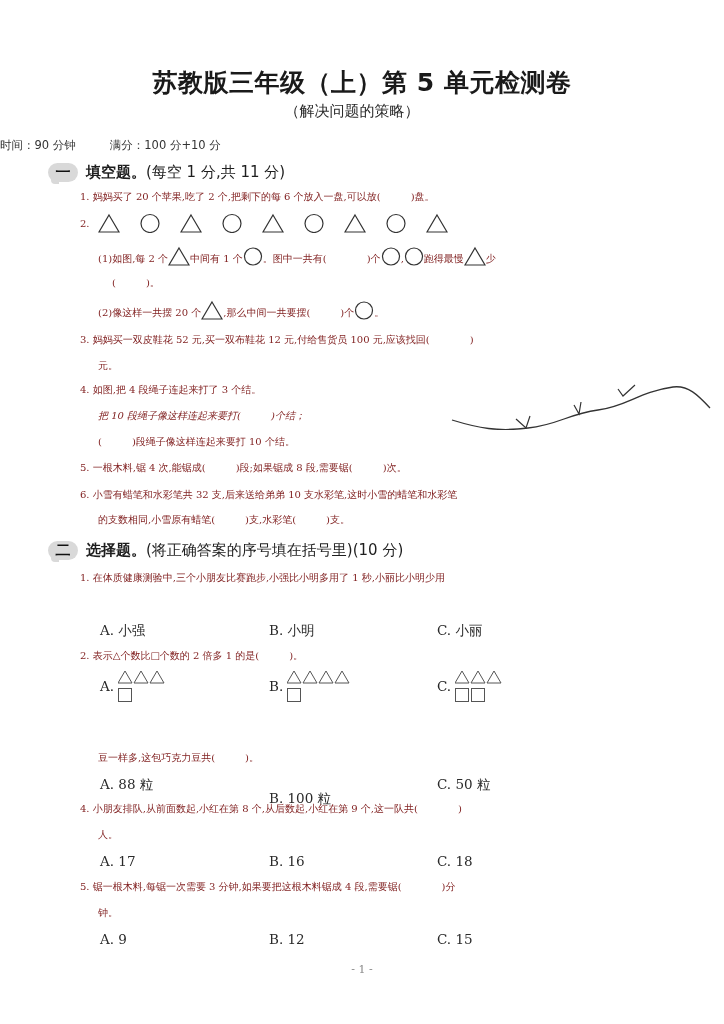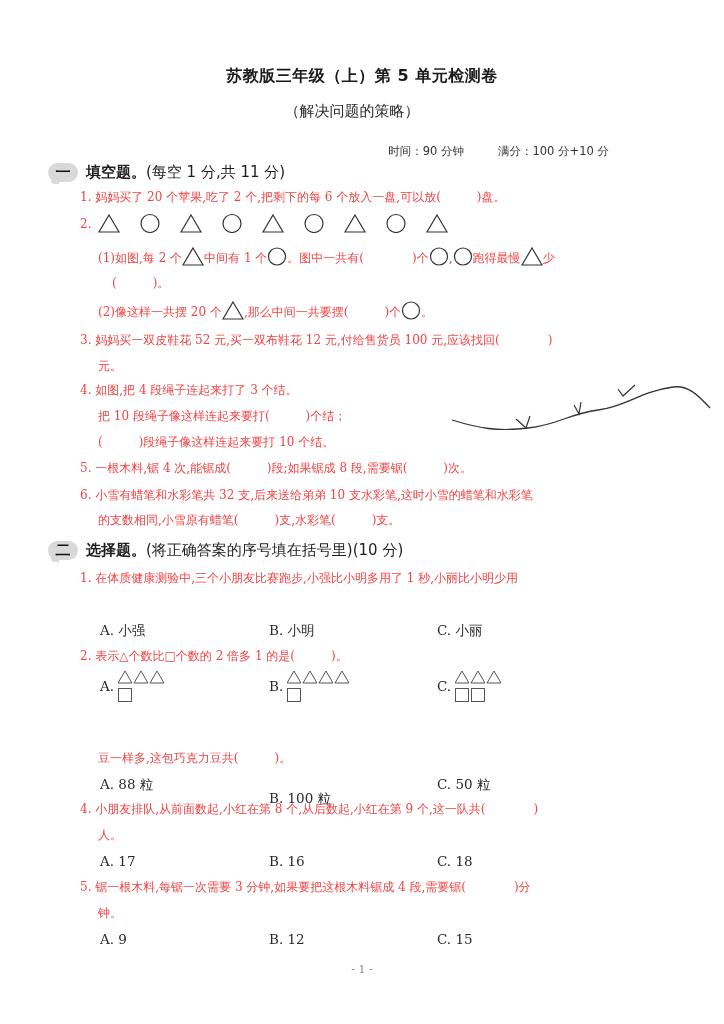--- a/index.html
+++ b/index.html
@@ -6,29 +6,29 @@
   body {
     width: 724px; height: 1024px; position: relative; overflow: hidden;
     font-family: "DejaVu Serif", "Liberation Serif", serif;
     color: #262626;
   }
   .page { position: absolute; left: 0; top: 0; width: 724px; height: 1024px; }
 
   .title {
     position: absolute; left: 0; width: 724px; top: 66px; text-align: center;
     font-family: "DejaVu Sans", "Liberation Sans", sans-serif;
-    font-weight: bold; font-size: 16px; color: #1a1a1a; letter-spacing: 0.5px;
+    font-weight: bold; font-size: 25px; color: #1a1a1a; letter-spacing: 0.5px;
   }
   .subtitle {
     position: absolute; left: 0; width: 704px; top: 102px; text-align: center;
     font-family: "DejaVu Sans", "Liberation Sans", sans-serif;
     font-size: 15px; color: #2a2a2a;
   }
   .meta {
-    position: absolute; left: 0; width: 609px; top: 144px; text-align: right;
+    position: absolute; left: 0; width: 609px; top: 138px; text-align: left;
     font-family: "DejaVu Sans", "Liberation Sans", sans-serif;
     font-size: 11.5px; color: #333;
   }
   .meta span + span { margin-left: 34px; }
 
   .section-head {
     position: absolute; left: 48px; height: 22px; display: flex; align-items: center;
     font-family: "DejaVu Sans", "Liberation Sans", sans-serif;
     font-size: 15px; font-weight: bold; color: #1e1e1e;
   }
@@ -38,22 +38,22 @@
     margin-right: 8px; position: relative;
     font-size: 15px; font-weight: bold; color: #111;
   }
   .badge::after {
     content: ""; position: absolute; left: 3px; bottom: -2px;
     width: 8px; height: 4px; background: #d9d9d9; border-radius: 0 0 0 6px;
   }
   .section-head .note { font-weight: normal; }
 
   .line {
-    position: absolute; font-size: 12px; line-height: 18px; white-space: nowrap;
-    color: #ef4444;
+    position: absolute; font-size: 10px; line-height: 18px; white-space: nowrap;
+    color: #7f1d1d;
   }
   .shape-row { position: absolute; left: 98px; top: 213px; display: flex; gap: 0; }
   .shape-row .shape { width: 41px; height: 22px; display: flex; justify-content: flex-start; }
 
   .inline-shape { display: inline-block; vertical-align: -4px; }
 
   .opt { position: absolute; font-size: 13.5px; line-height: 18px; white-space: nowrap; color:#2a2a2a; }
 
   .shape-opt { position: absolute; display: flex; align-items: center; }
   .shape-opt .lbl { font-size: 13.5px; margin-right: 4px; }
@@ -152,21 +152,21 @@
         <polygon points="11,2 21,19 1,19" fill="none" stroke="#333" stroke-width="1.2"></polygon>
       </svg><span>,那么中间一共要摆(　　　)个</span><svg class="inline-shape" width="20" height="20">
         <circle cx="10" cy="10.5" r="8.5" fill="none" stroke="#333" stroke-width="1.2"></circle>
       </svg><span>。</span>
   </div>
 
   <div class="line" style="left:80px; top:331px;">3. 妈妈买一双皮鞋花 52 元,买一双布鞋花 12 元,付给售货员 100 元,应该找回(　　　　)</div>
   <div class="line" style="left:98px; top:357px;">元。</div>
 
   <div class="line" style="left:80px; top:381px;">4. 如图,把 4 段绳子连起来打了 3 个结。</div>
-  <div class="line" style="left:98px; top:407px;">把 10 段绳子像这样连起来要打(　　　)个结；</div>
+  <div class="line" style="left:98px; top:407px;font-style:italic;">把 10 段绳子像这样连起来要打(　　　)个结；</div>
   <div class="line" style="left:98px; top:433px;">(　　　)段绳子像这样连起来要打 10 个结。</div>
 
   <svg style="position:absolute; left:448px; top:370px;" width="270" height="60" viewBox="0 0 270 60">
     <path d="M4,50 C30,58 50,62 80,58 C110,55 120,44 150,40 C180,36 190,22 225,17 C240,15 250,25 262,38" fill="none" stroke="#333" stroke-width="1.3"></path>
     <path d="M68,49 L78,58 L82,46" fill="none" stroke="#333" stroke-width="1.2"></path>
     <path d="M126,35 L131,44 L133,32" fill="none" stroke="#333" stroke-width="1.2"></path>
     <path d="M170,19 L175,26 L187,15" fill="none" stroke="#333" stroke-width="1.2"></path>
   </svg>
 
   <div class="line" style="left:80px; top:459px;">5. 一根木料,锯 4 次,能锯成(　　　)段;如果锯成 8 段,需要锯(　　　)次。</div>

